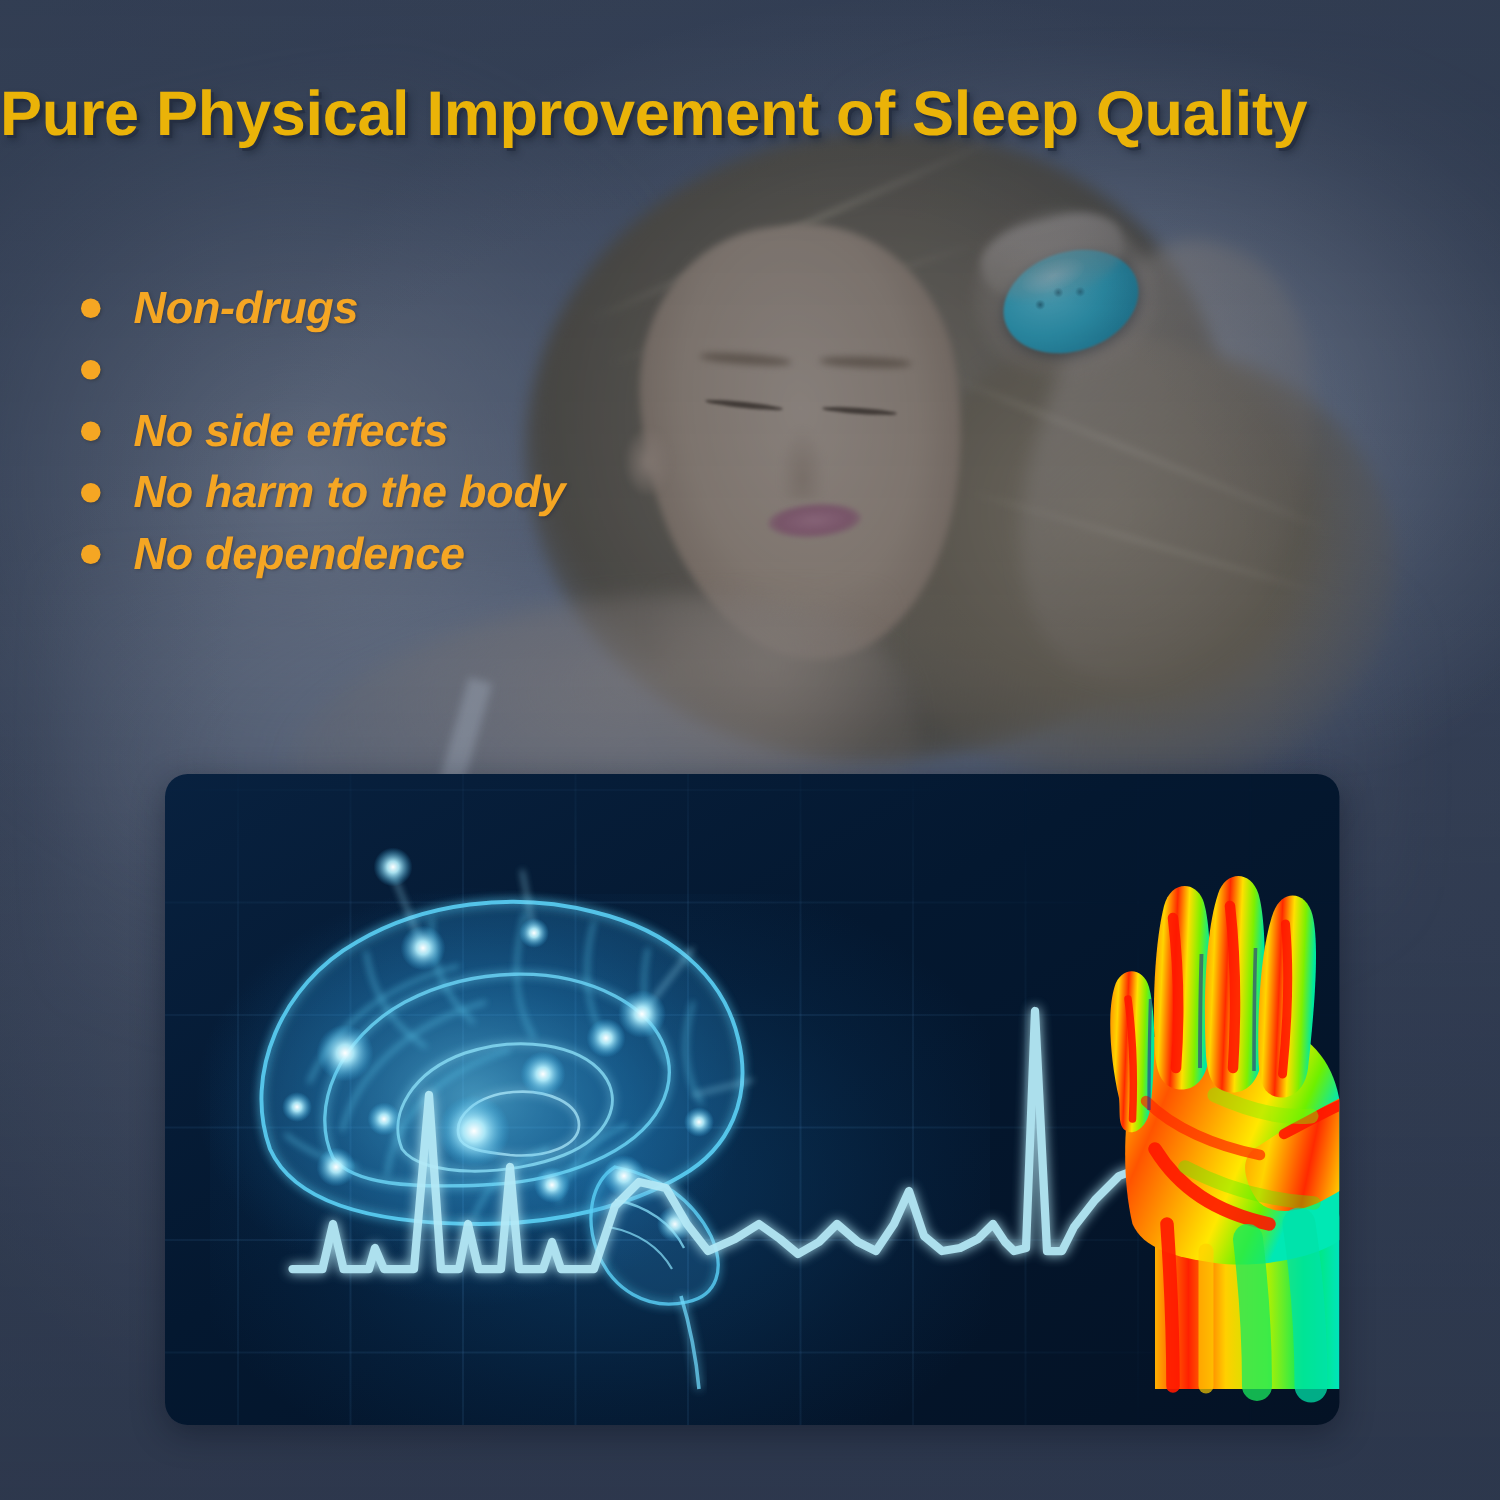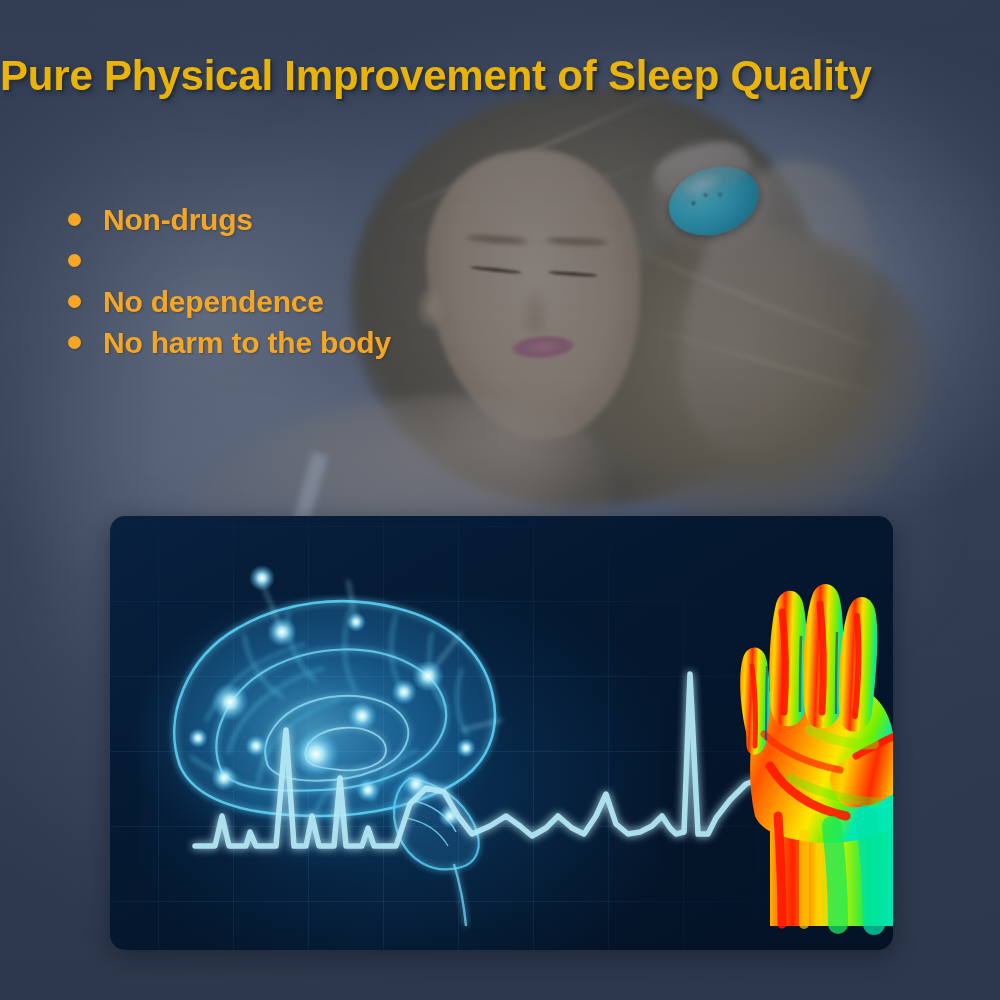--- a/index.html
+++ b/index.html
@@ -249,21 +249,21 @@
       3px 3px 5px rgba(26,34,50,0.55);
     white-space: nowrap;
     margin-top: 22px;
   }
 
   
   .bullets {
     position: absolute;
     left: 52px; top: 183px;
     list-style: none;
-    margin: 16px; padding: 0;
+    margin: 2px; padding: 0; font-style: italic;
   }
   .bullet-item {
     display: flex;
     align-items: center;
     height: 41px;
     margin: 0;
   }
   .bullet-dot {
     width: 13px; height: 13px;
     border-radius: 50%;
@@ -360,25 +360,29 @@
   <ul class="bullets">
     <li class="bullet-item">
       <span class="bullet-dot"></span>
       <span class="bullet-text">Non-drugs</span>
     </li>
     <li class="bullet-item">
       <span class="bullet-dot"></span>
     </li>
     <li class="bullet-item">
       <span class="bullet-dot"></span>
-      <span class="bullet-text">No dependence</span>
+      <span class="bullet-text">No side effects</span>
     </li>
     <li class="bullet-item">
       <span class="bullet-dot"></span>
       <span class="bullet-text">No harm to the body</span>
+    </li>
+    <li class="bullet-item">
+      <span class="bullet-dot"></span>
+      <span class="bullet-text">No dependence</span>
     </li>
   </ul>
 
   <div class="tech-panel">
     <div class="panel-glow"></div>
     <div class="panel-grid"></div>
 
     <svg class="svg-stage" viewBox="0 0 783 434">
       <defs>
         <radialGradient id="brainGlow" cx="50%" cy="50%" r="50%">

